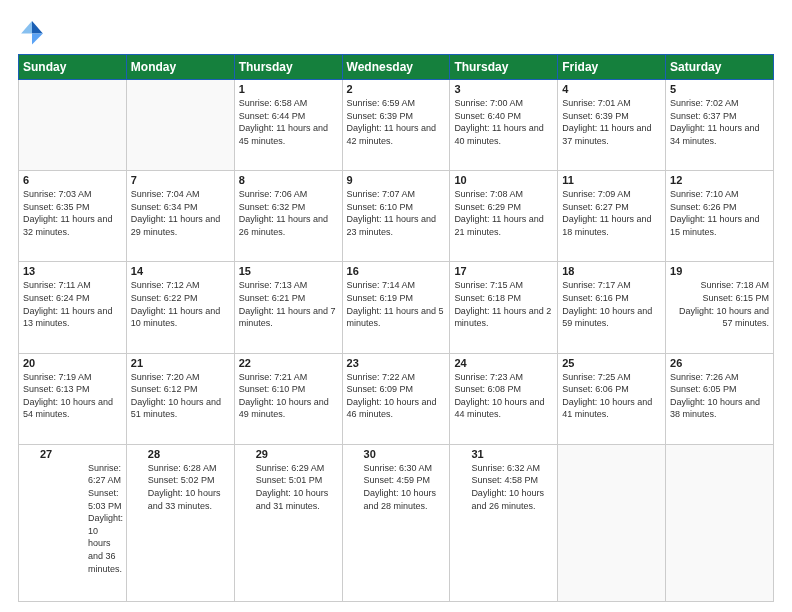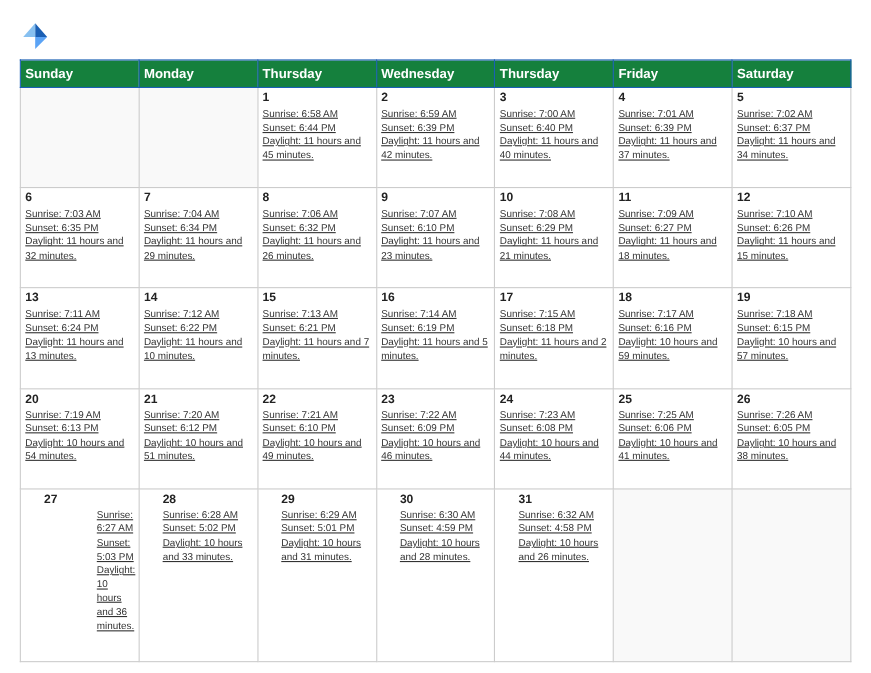--- a/index.html
+++ b/index.html
@@ -84,21 +84,20 @@
       font-size: 11px;
       font-weight: bold;
       color: #222;
       display: block;
       margin-bottom: 2px;
     }
     .day-info {
       font-size: 9px;
       color: #333;
       line-height: 1.4;
-      text-decoration: underline;
     }
     tr:last-child td {
       height: 72px;
       padding-left: 21px;
     }
   </style>
 </head>
 <body>
 
 <div class="page">
@@ -243,21 +242,21 @@
 Daylight: 11 hours and 2 minutes.</div>
           </td>
           <td>
             <span class="day-num">18</span>
             <div class="day-info" style="white-space: pre-line;">Sunrise: 7:17 AM
 Sunset: 6:16 PM
 Daylight: 10 hours and 59 minutes.</div>
           </td>
           <td>
             <span class="day-num">19</span>
-            <div class="day-info" style="white-space: pre-line;">Sunrise: 7:18 AM
+            <div class="day-info" style="white-space: pre-line; text-align: right;">Sunrise: 7:18 AM
 Sunset: 6:15 PM
 Daylight: 10 hours and 57 minutes.</div>
           </td>
         </tr>
         <tr>
           <td>
             <span class="day-num">20</span>
             <div class="day-info" style="white-space: pre-line;">Sunrise: 7:19 AM
 Sunset: 6:13 PM
 Daylight: 10 hours and 54 minutes.</div>

